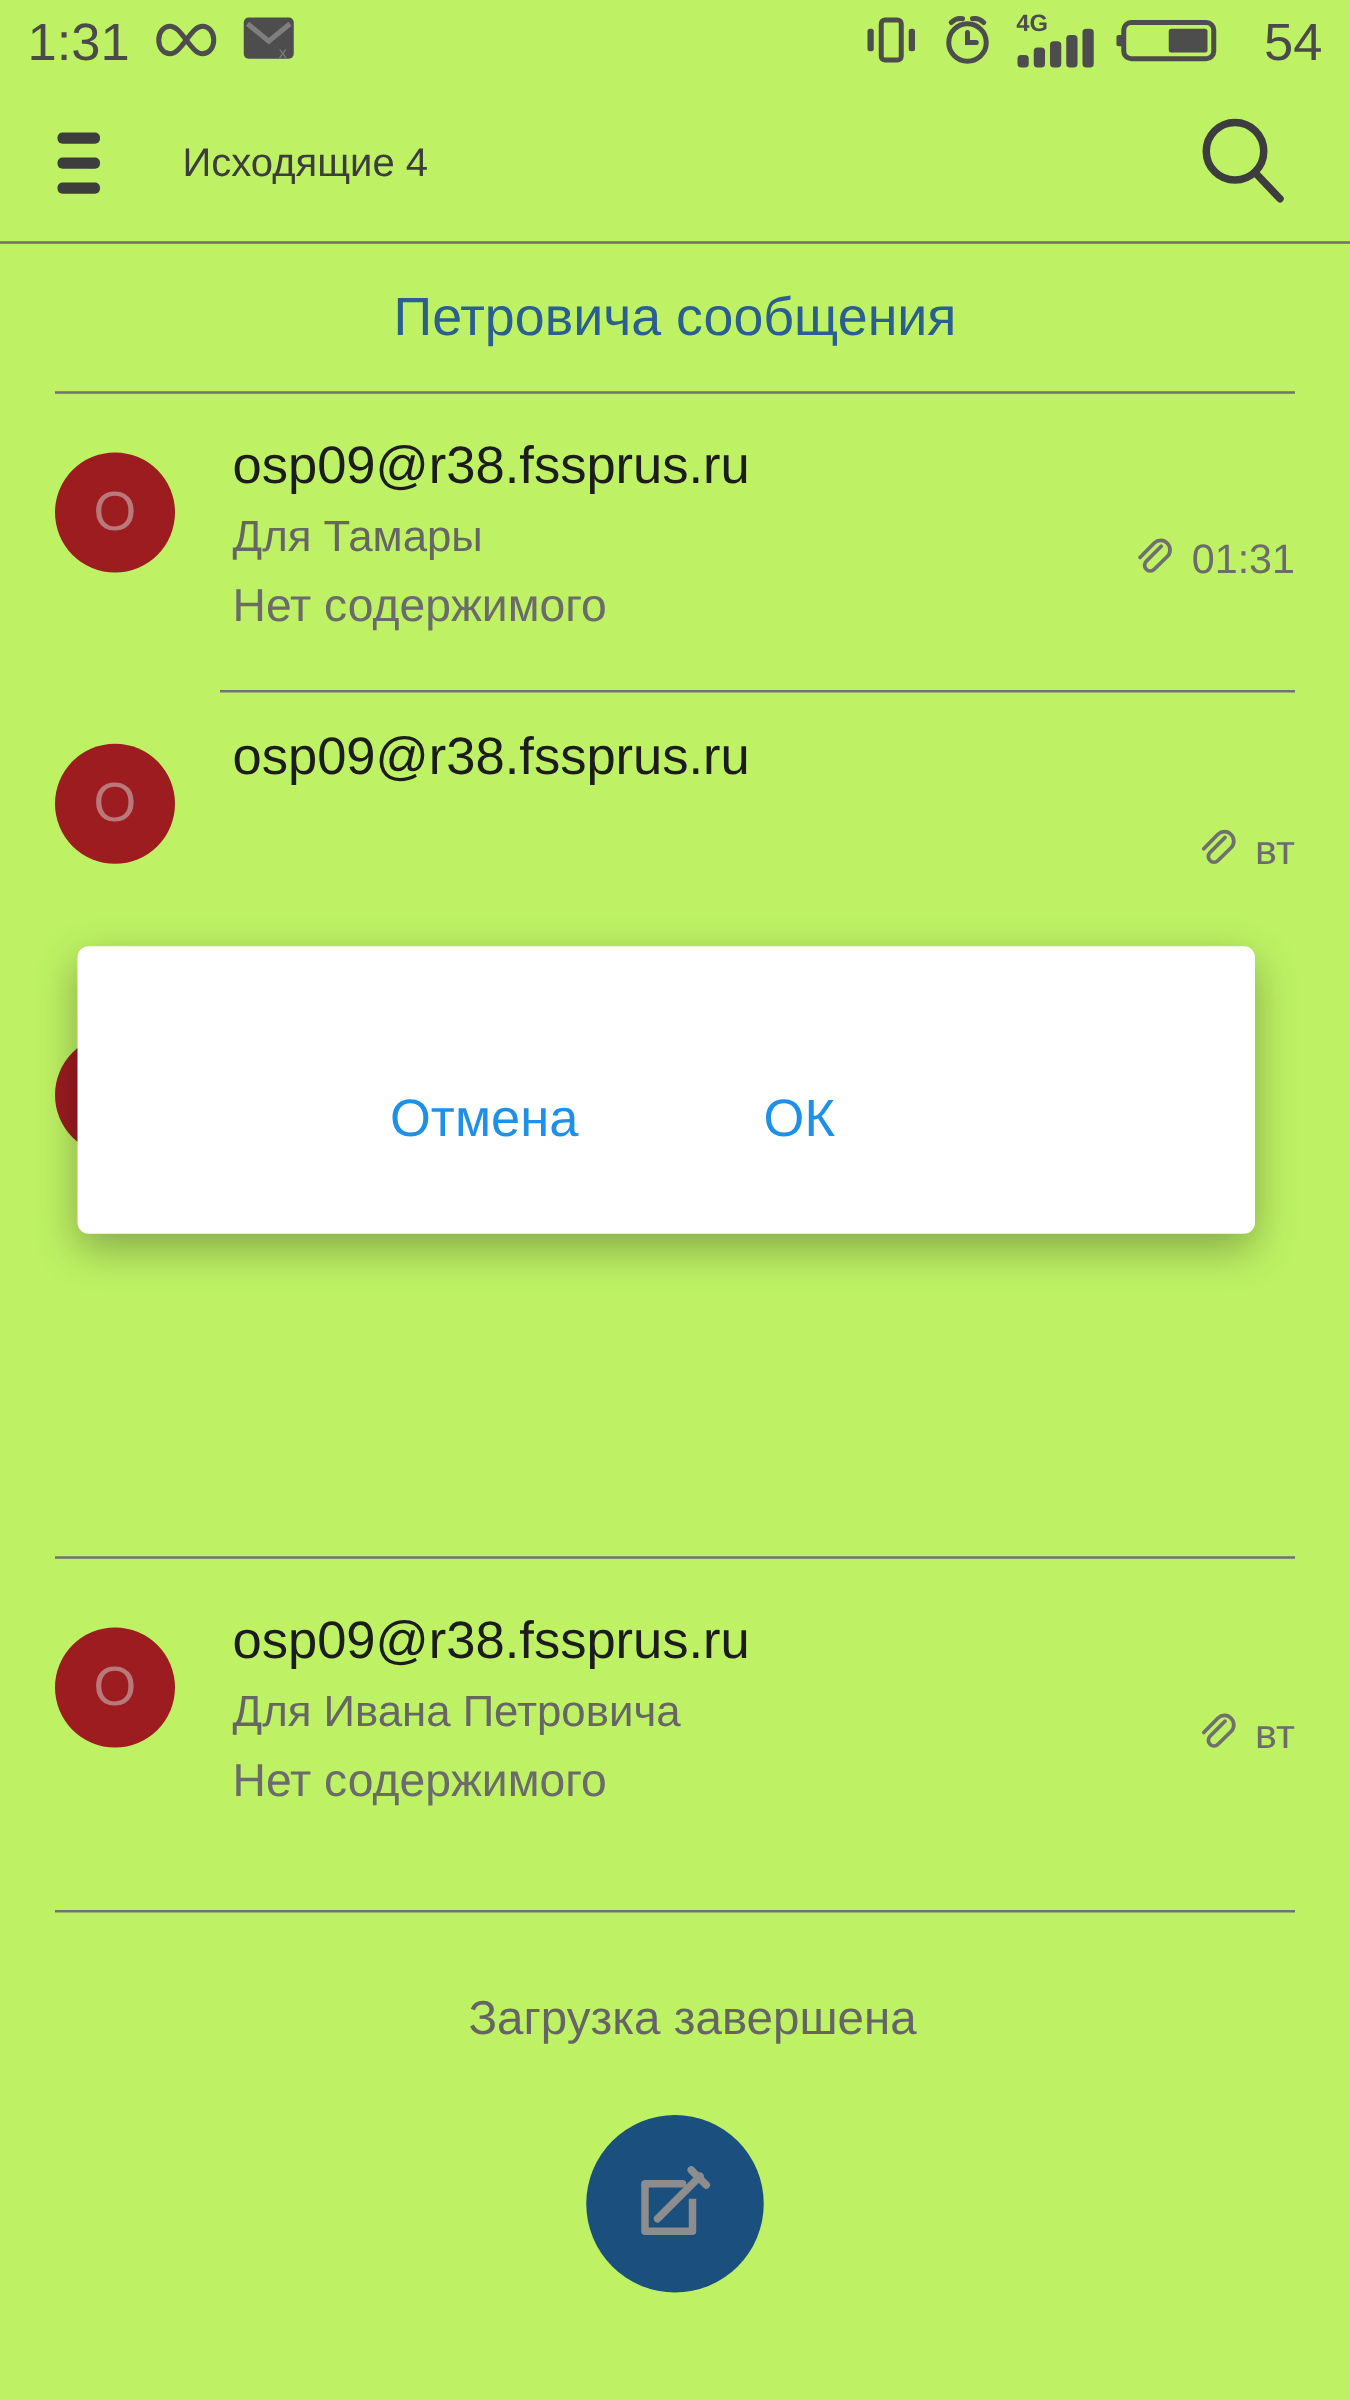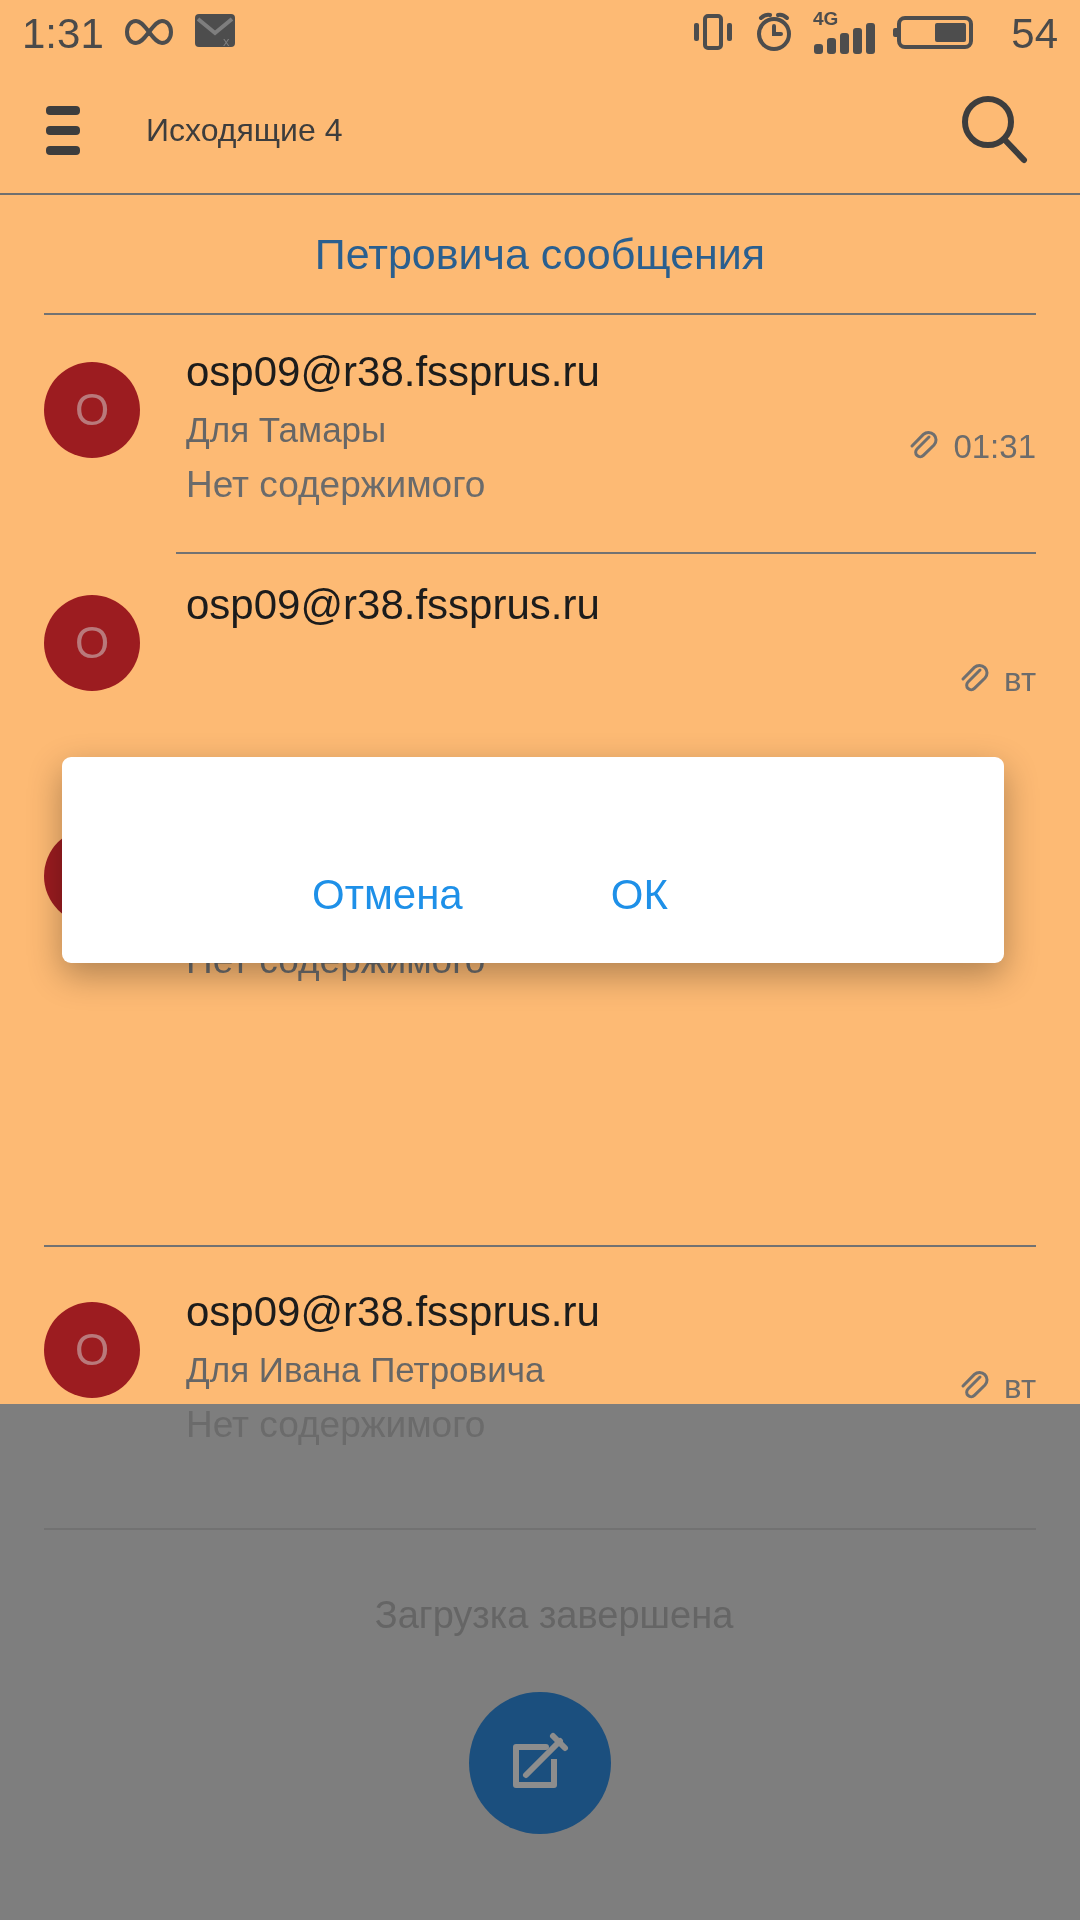--- a/index.html
+++ b/index.html
@@ -5,22 +5,22 @@
   * { margin:0; padding:0; box-sizing:border-box; }
   html, body {
     width:1080px; height:1920px;
     font-family:"Liberation Sans", sans-serif;
     background:#7e7e7e;
     overflow:hidden;
   }
   
   .screen {
     position:relative;
-    width:1080px; height:1404px;
-    background:#fdba74;
+    width:1080px; height:1920px;
+    background:#bef264;
   }
   
   .app-layer { position:absolute; inset:0; }
 
   
   .statusbar {
     position:absolute; top:0; left:0; right:0; height:68px;
     display:flex; align-items:center;
     padding:0 22px;
     color:#4d4d4d;
@@ -105,21 +105,21 @@
     background:#ffffff;
     border-radius:9px;
     box-shadow:0 12px 34px rgba(0,0,0,.30);
     padding:56px 60px 0 60px;
   }
   .dialog-message {
     font-size:44px; line-height:1.38; color:#1f1f1f;
   }
   .dialog-actions {
     display:flex; align-items:flex-start;
-    padding:58px 0 44px 0;
+    padding:58px 0 68px 0;
   }
   .dlg-btn {
     font-size:42px; color:#1e90e8; background:none; border:0;
     font-family:"Liberation Sans", sans-serif; cursor:pointer;
   }
   .dlg-btn.cancel { margin-left:190px; }
   .dlg-btn.ok { margin-left:auto; margin-right:276px; }
 </style>
 </head>
 <body>

